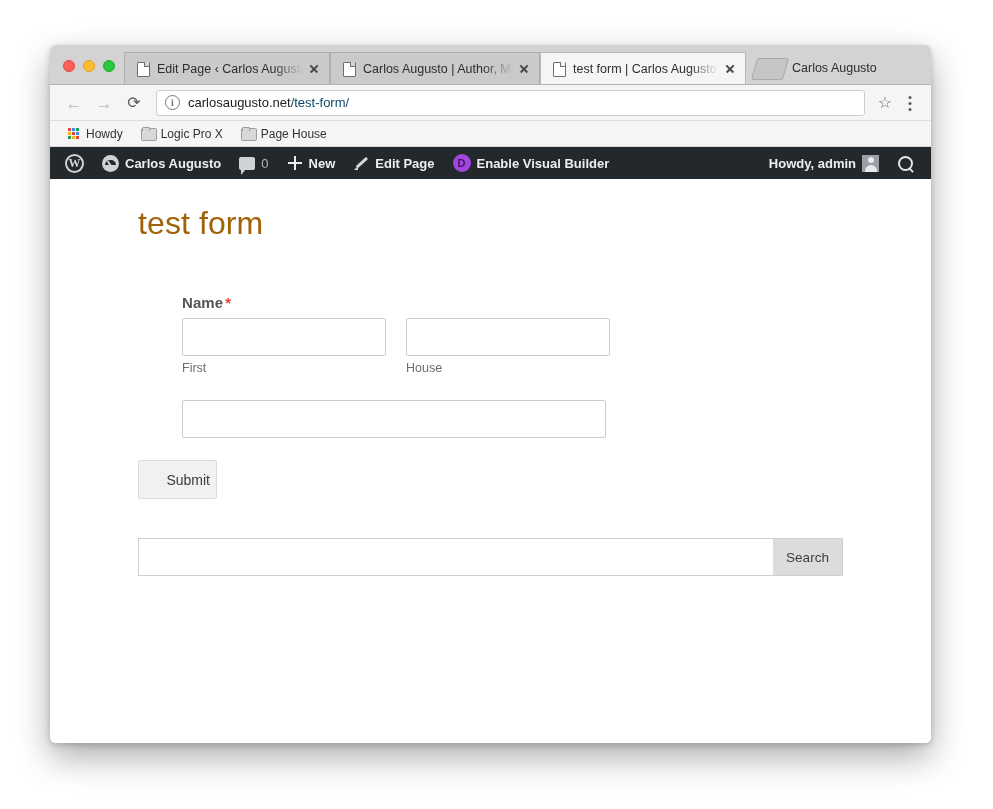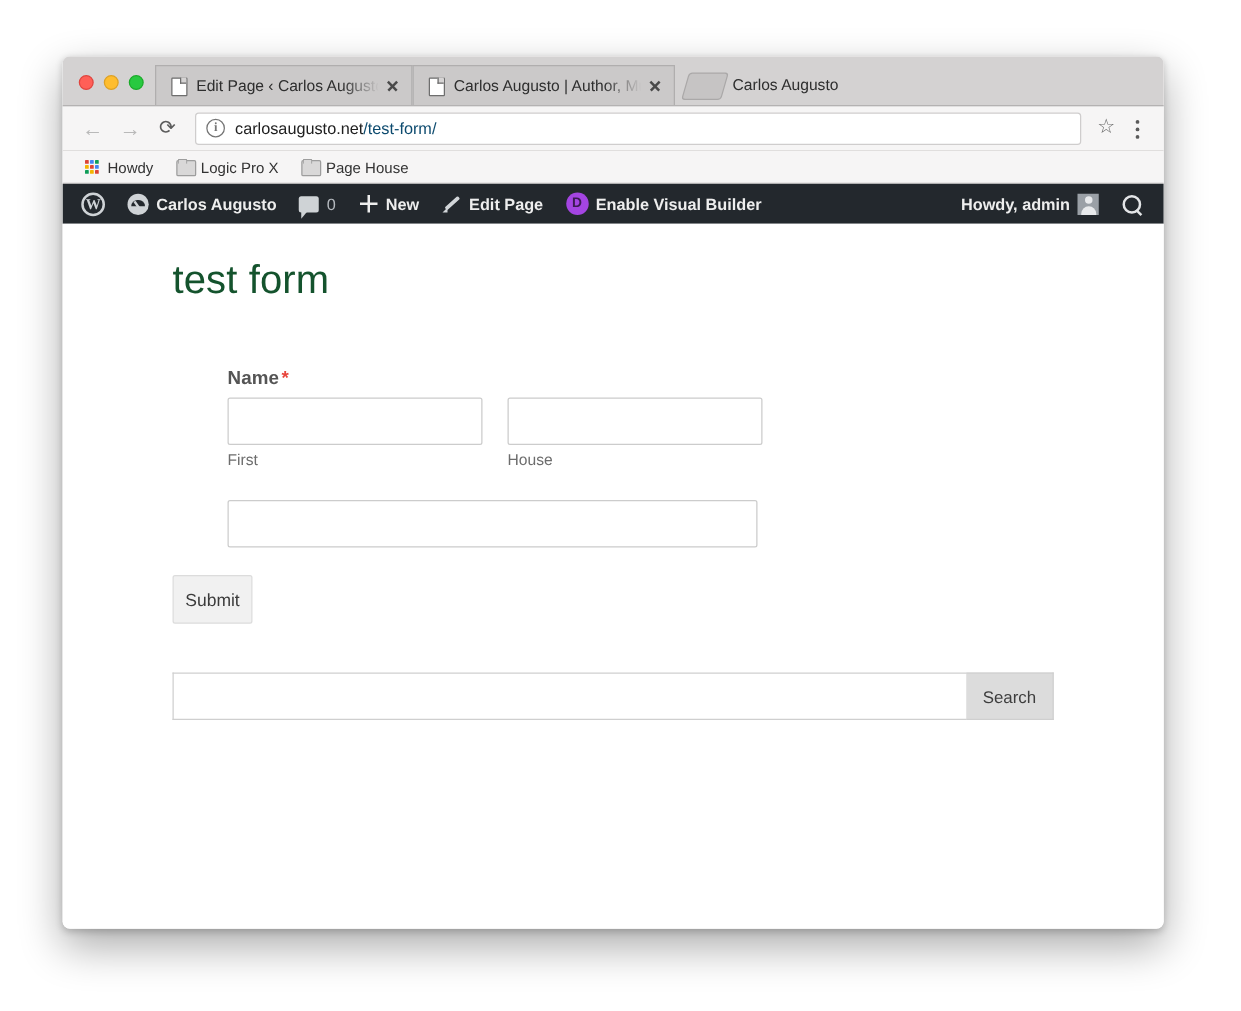--- a/index.html
+++ b/index.html
@@ -462,21 +462,21 @@
     background: #ffffff;
     overflow: hidden;
     position: relative;
   }
   #page-inner {
     padding: 26px 60px 0 88px;
   }
   #page-title {
     font-size: 32px;
     font-weight: normal;
-    color: #14532d;
+    color: #a16207;
     margin: 0 0 52px 0;
     letter-spacing: 0.1px;
   }
 
   .field-block { margin-bottom: 22px; margin-left: 44px; }
   .field-label {
     font-size: 15px;
     font-weight: bold;
     color: #555555;
     margin-bottom: 7px;
@@ -523,29 +523,30 @@
     position: absolute;
     background: #b0b0b0;
     height: 1px;
     transform-origin: center;
   }
   .ta-resize::before { width: 10px; right: -1px; bottom: 2px; transform: rotate(-45deg); }
   .ta-resize::after  { width: 5px;  right: -1px; bottom: 0px; transform: rotate(-45deg); }
 
   .submit-row { margin-top: 22px; }
   #submit-button {
-    width: 64px;
+    width: 79px;
     height: 39px;
     background: #f1f1f1;
     border: 1px solid #dcdcdc;
     border-radius: 2px;
     font-family: "Liberation Sans", sans-serif;
     font-size: 14px;
     color: #3b3b3b;
     cursor: pointer;
+    text-align: right;
   }
 
   #search-row {
     margin-top: 39px;
     display: flex;
     width: 705px;
     height: 38px;
   }
   #search-input {
     flex: 1 1 auto;
@@ -588,20 +589,25 @@
       <span class="tab-title">Edit Page ‹ Carlos Augusto —</span>
       <span class="tab-close"></span>
     </div>
 
     <div class="tab t2">
       <span class="tab-favicon"></span>
       <span class="tab-title">Carlos Augusto | Author, Mus</span>
       <span class="tab-close"></span>
     </div>
 
+    <div class="tab t3">
+      <span class="tab-favicon"></span>
+      <span class="tab-title">test form | Carlos Augusto</span>
+      <span class="tab-close"></span>
+    </div>
 
     <div class="tab-spacer-shape"></div>
     <div class="tab-plain-title">Carlos Augusto</div>
   </div>
 
   <div id="toolbar">
     <div class="nav-btn">
         <span class="arrow-back">←</span>
       </div>
     <div class="nav-btn">

